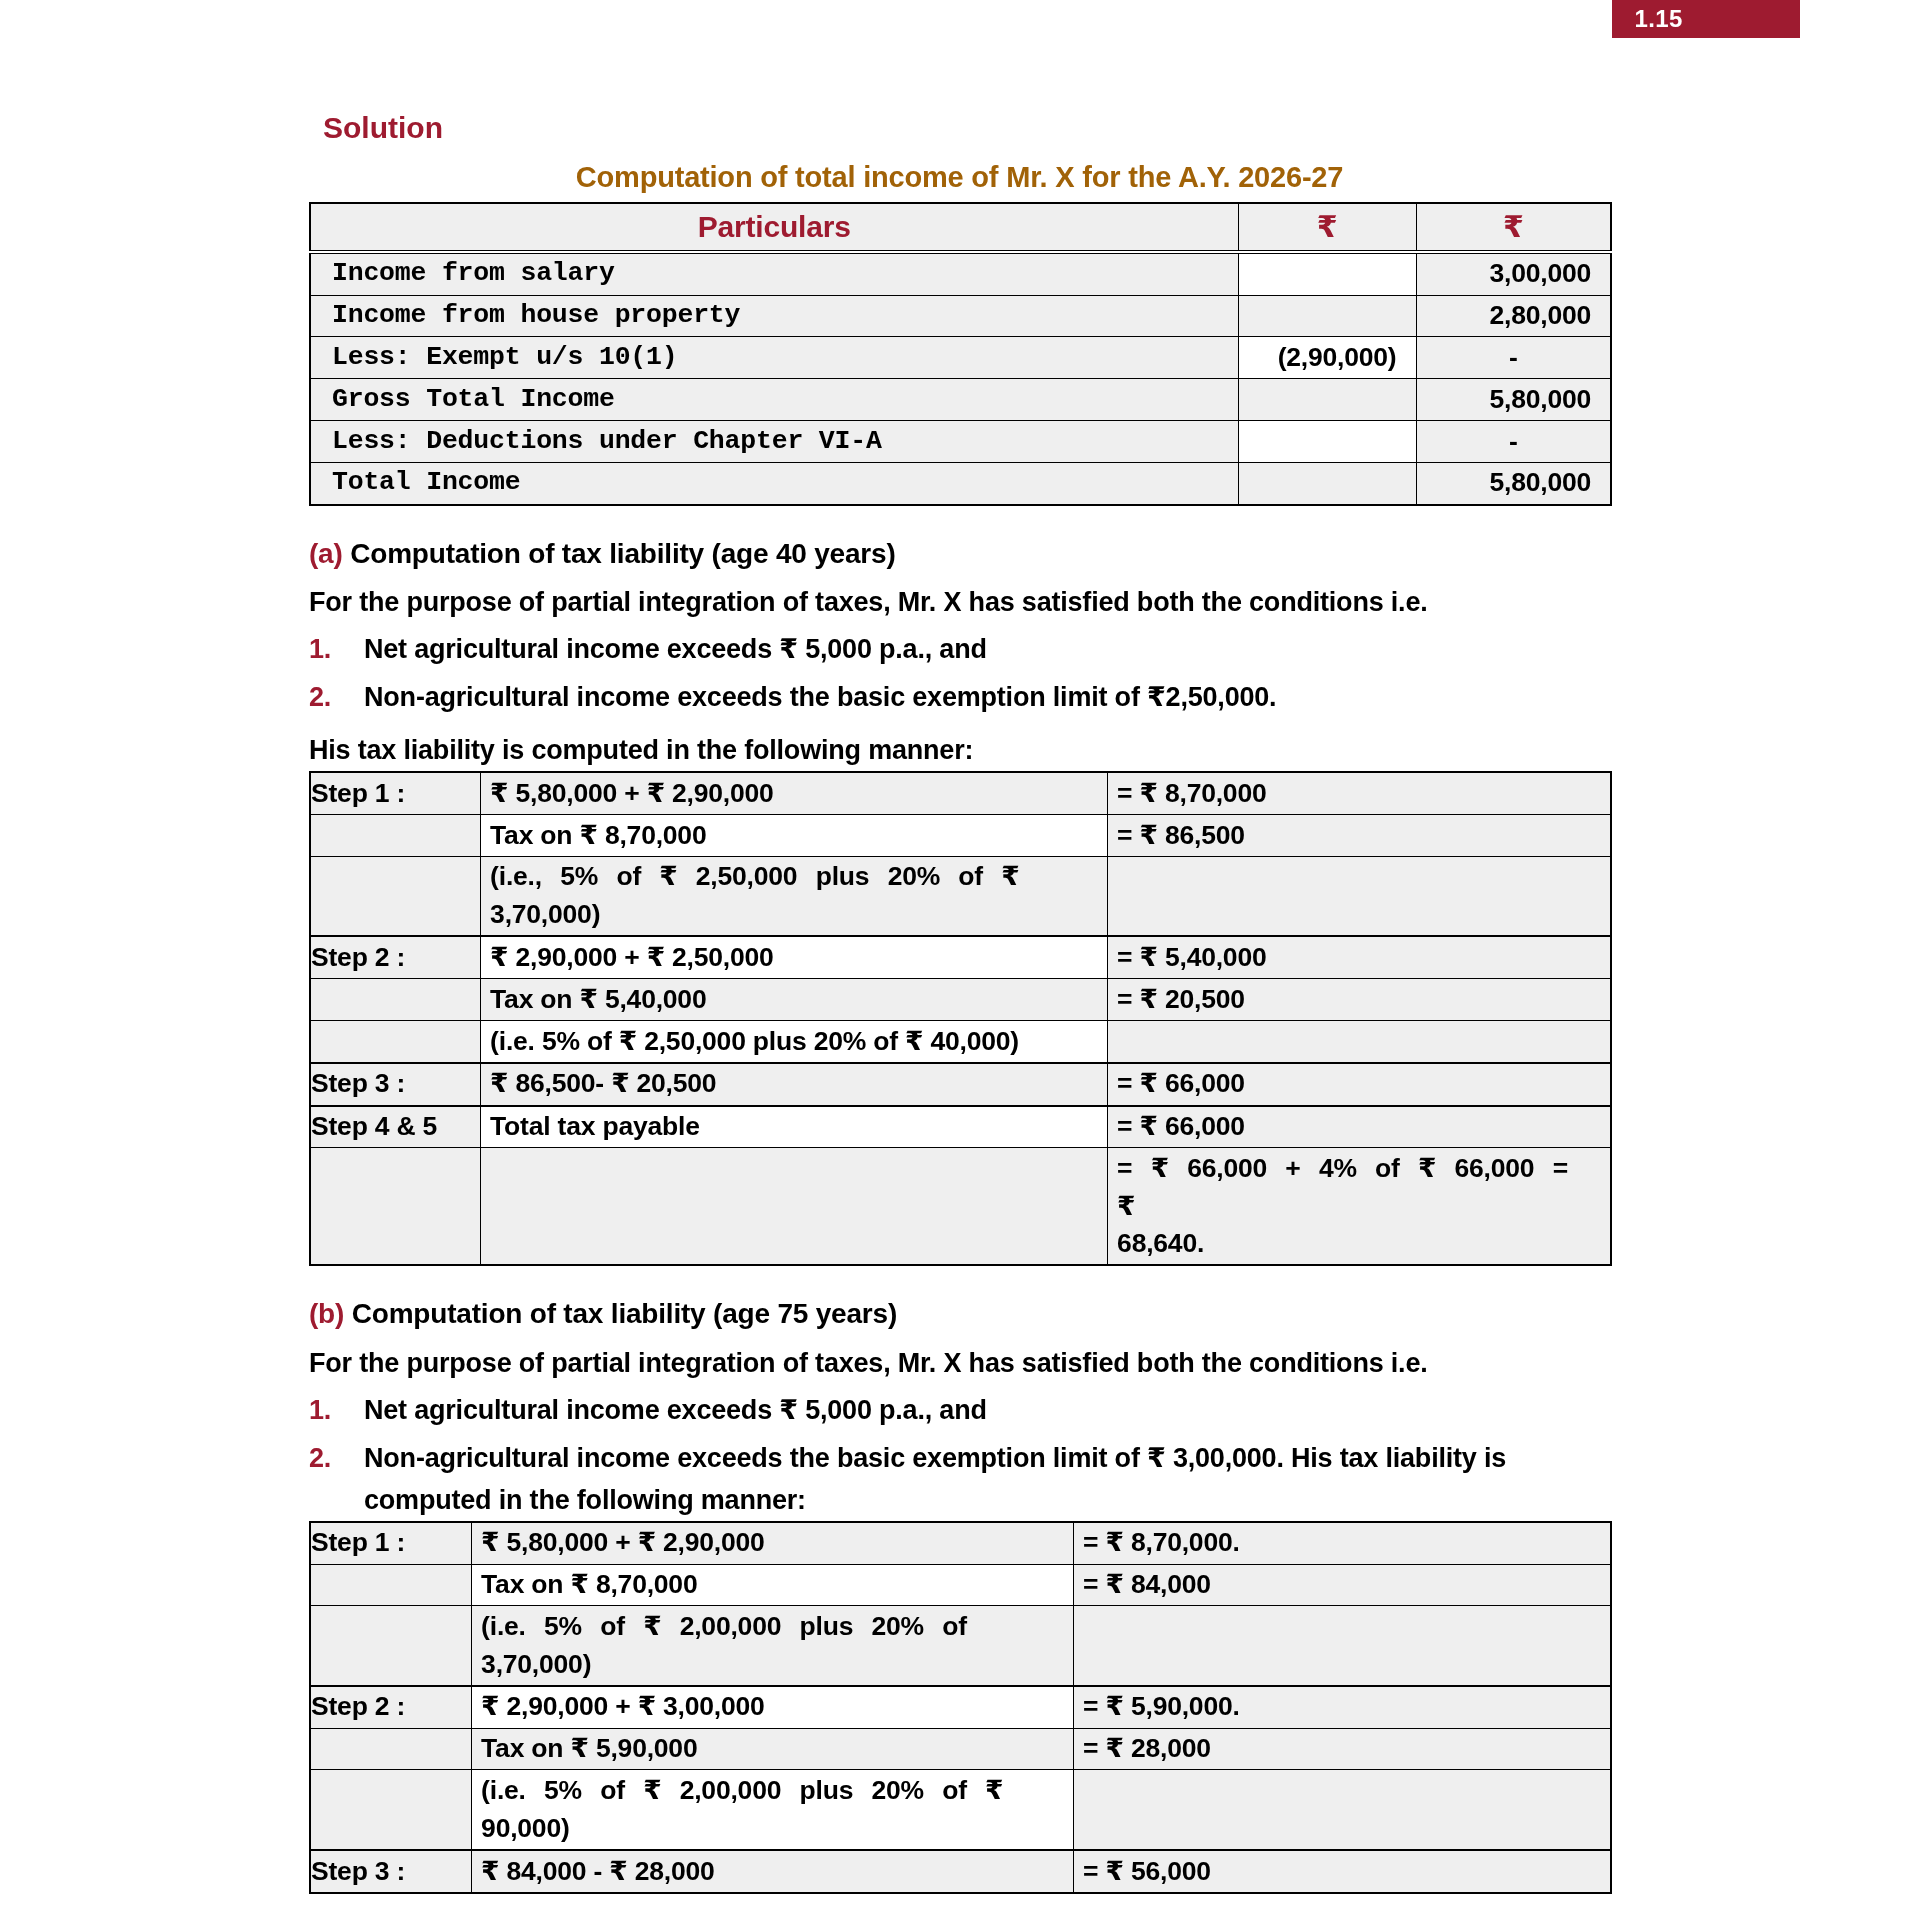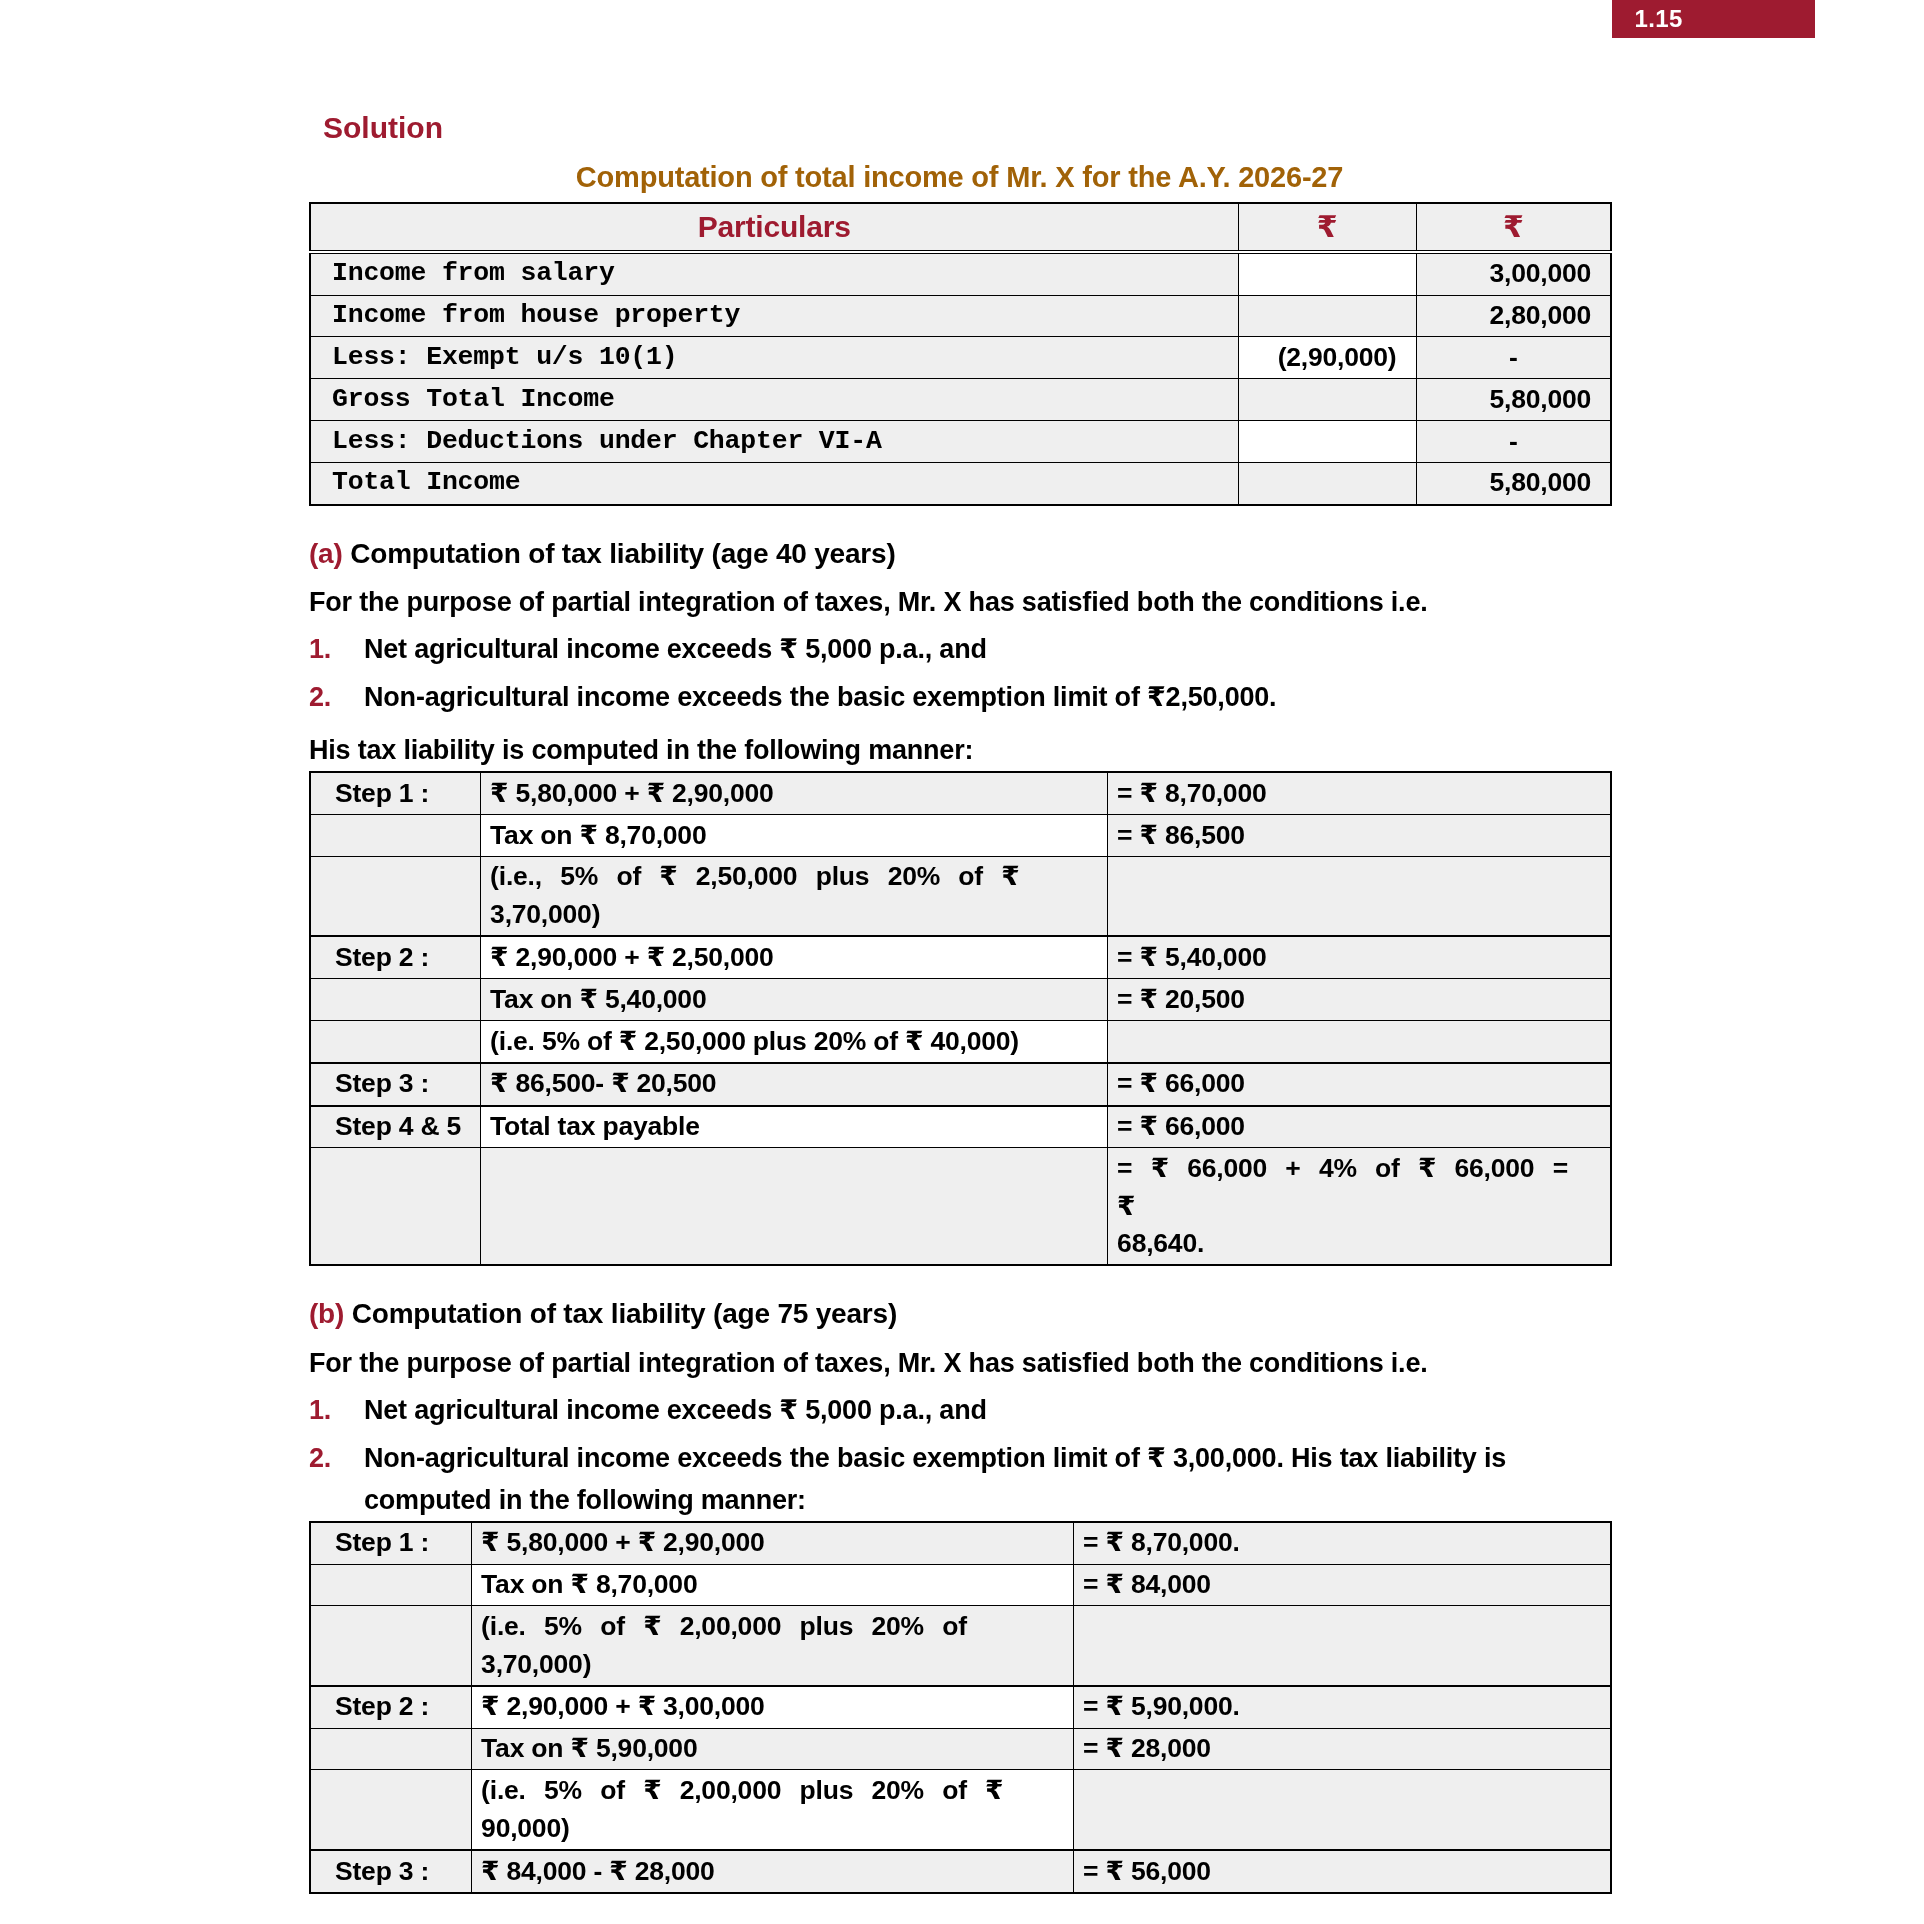--- a/index.html
+++ b/index.html
@@ -2,21 +2,21 @@
 <html style="font-size:13px"><head>
 <meta charset="utf-8">
 <style>
   html,body { margin:0; padding:0; background:#fff; }
   .page {
     position:relative; width:1925px; height:1925px; background:#ffffff;
     font-family:"Liberation Sans","DejaVu Sans",sans-serif; font-weight:700; color:#000;
     overflow:hidden;
   }
   .badge {
-    position:absolute; left:1612px; top:0; width:203px; height:38px;
+    position:absolute; left:1612px; top:0; width:188px; height:38px;
     background:#9e1b30; color:#fff; font-size:24px; letter-spacing:0.4px;
     display:flex; align-items:center; padding-left:22.5px; box-sizing:border-box;
   }
   .content { position:absolute; left:309px; top:0; width:1301px; }
   .solution { margin:111px 14px 0; font-size:30px; color:#9e1b30; }
   .tbl-title { margin:16px 0 8px; font-size:29px; color:#a16207; text-align:center; letter-spacing:-0.2px; }
 
   table.tbl { border-collapse:collapse; width:1301px; table-layout:fixed; border:2.4px solid #000; margin:0; }
   .tbl th, .tbl td {
     border:1.6px solid #000; background:#efefef; font-size:26.5px; font-weight:700;
@@ -25,21 +25,21 @@
   }
   .tbl thead th { color:#9e1b30; text-align:center; font-size:30px; border-bottom:4.8px double #000; }
 
   
   .tbl1 td:first-child { padding-left:21px;font-family:Liberation Mono, monospace; }
   .tbl1 td:nth-child(2), .tbl1 td:nth-child(3) { text-align:right; padding-right:19px; }
   .tbl1 tbody tr:nth-child(odd) td:nth-child(2) { background:#fff; }
 
   
   .steps td { white-space:pre-line; }
-  .steps td:first-child { padding-left:24px; }
+  .steps td:first-child { padding-left:0; }
   .steps tbody tr:nth-child(even) td:nth-child(2) { background:#fff; }
   .steps tbody tr.group td { border-top:2.4px solid #000; }
   .spread { word-spacing:.42em; }
   td.dash { text-align:center !important; padding-right:9.6px !important; }
 
   .sec-head { margin:32px 0 0; font-size:28px; letter-spacing:-0.2px; }
   .red { color:#9e1b30; }
   .para { margin:11.2px 0 0; font-size:27px; line-height:42px; letter-spacing:-0.2px; }
   .li { display:flex; margin:5.6px 0 0; font-size:27px; line-height:42px; letter-spacing:-0.2px; }
   .li .num { width:55px; flex:none; color:#9e1b30; }

